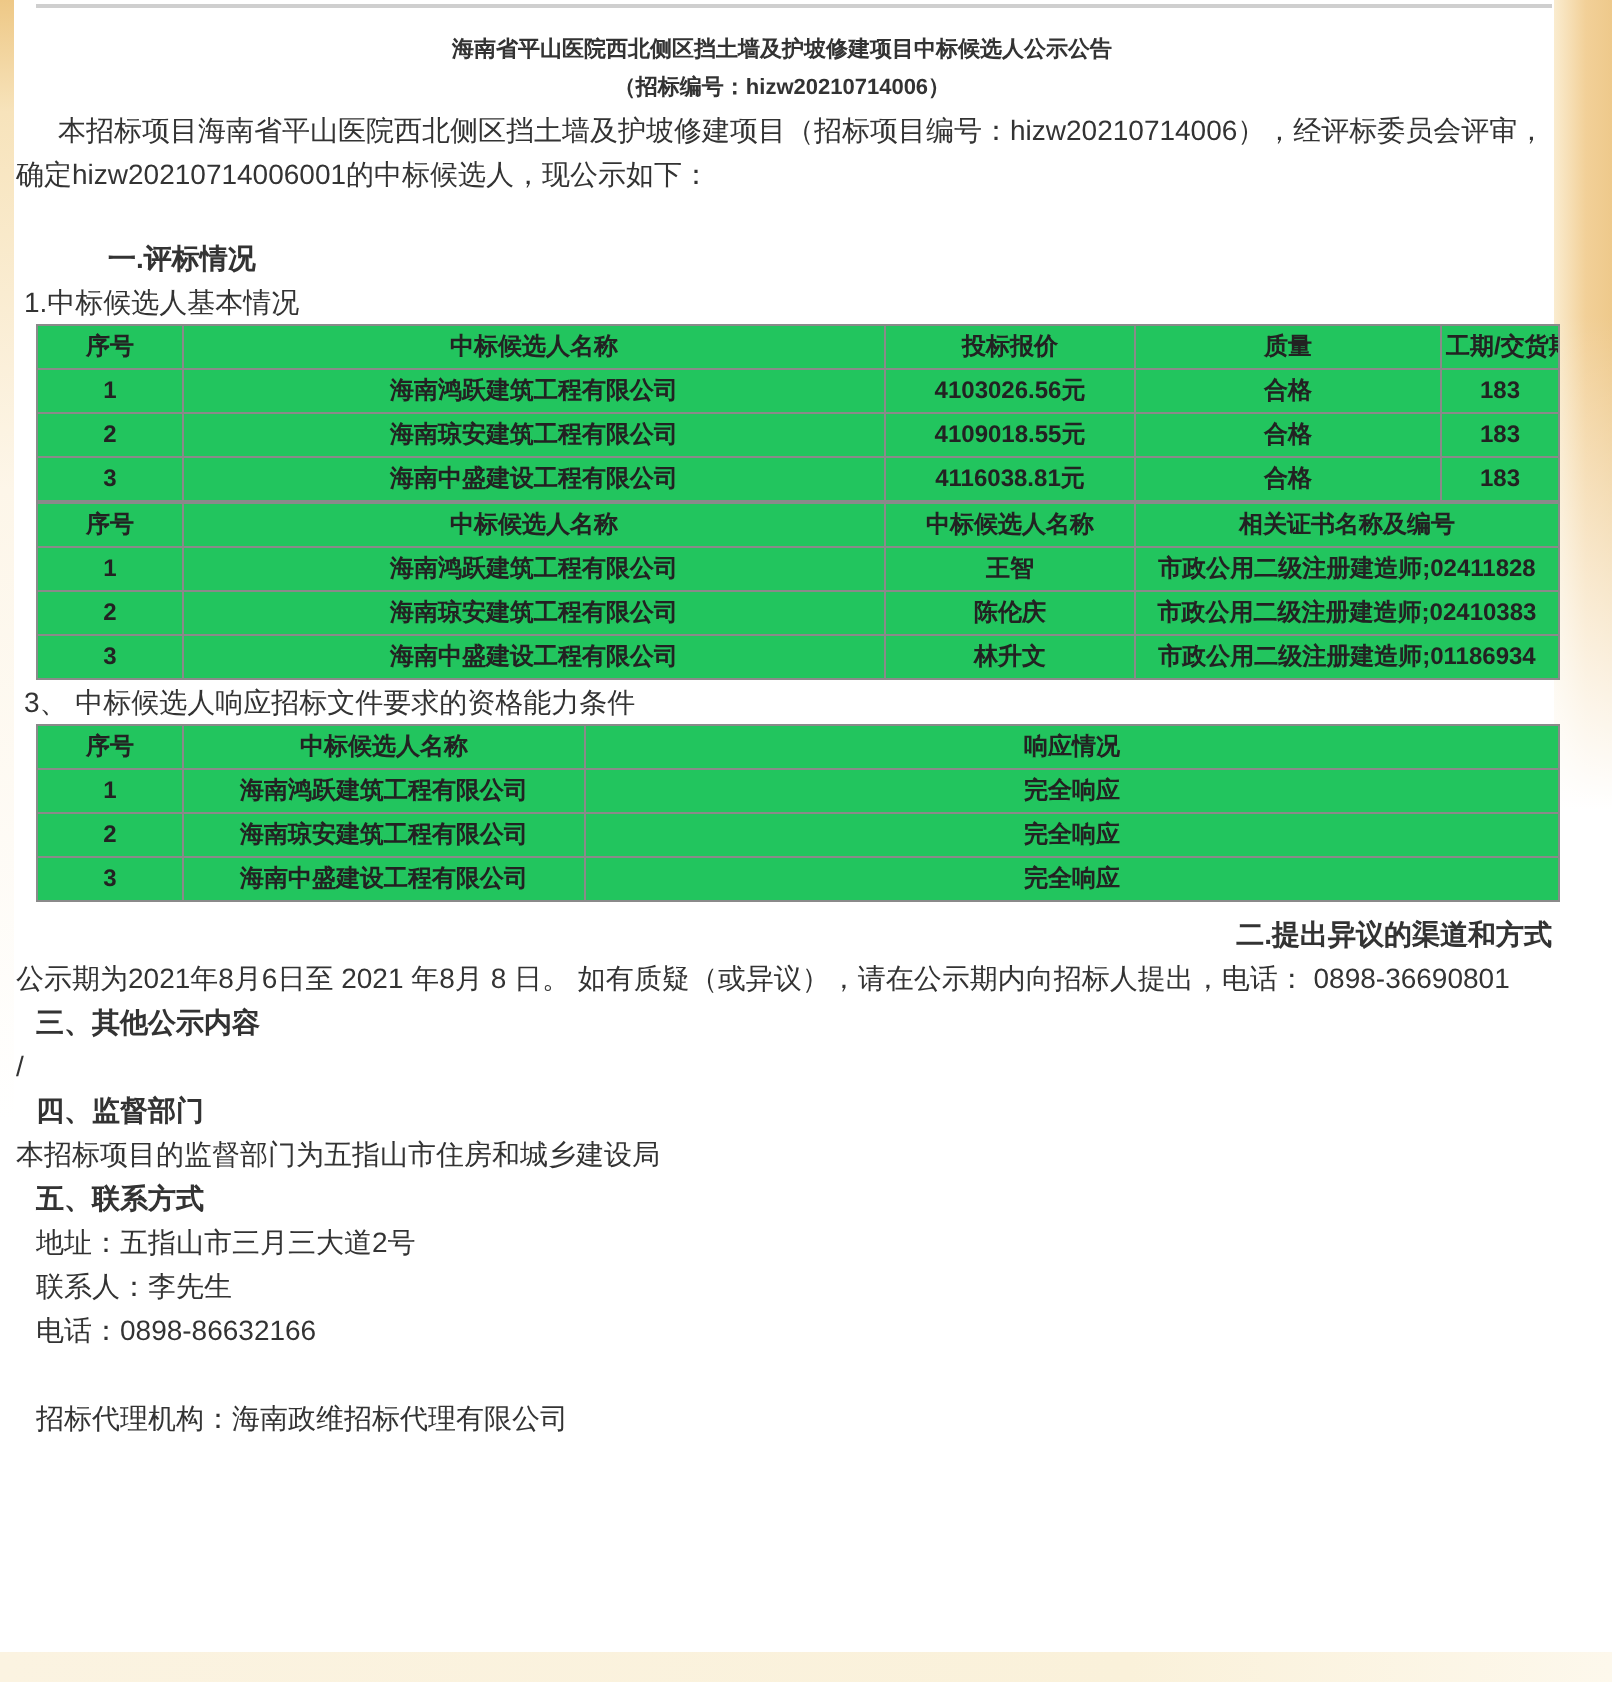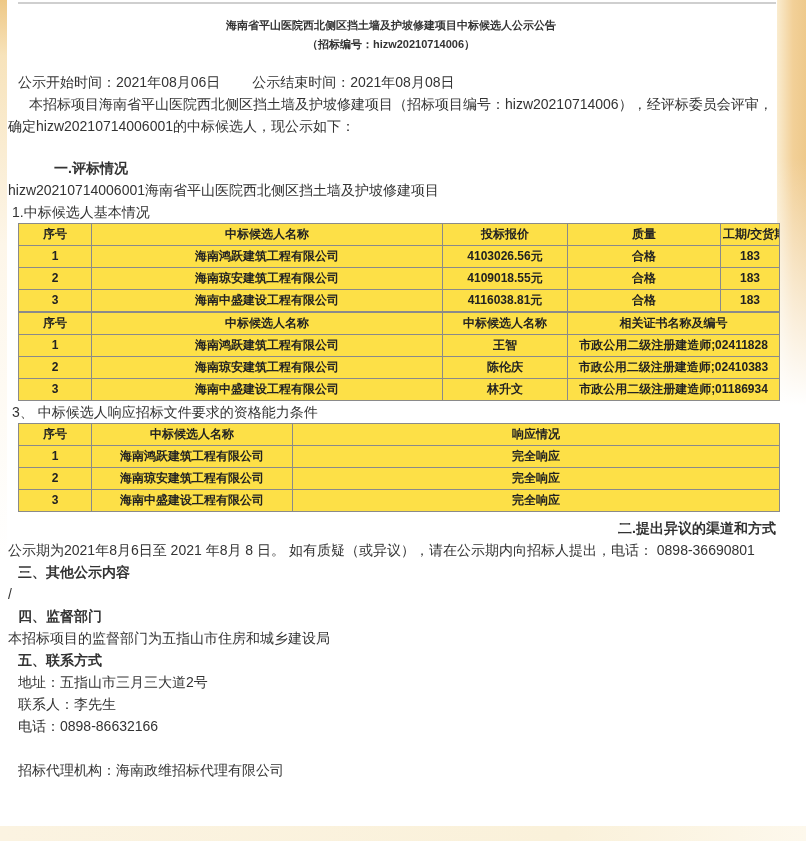--- a/index.html
+++ b/index.html
@@ -37,21 +37,21 @@
   .para{margin-left:2px;text-indent:21px;}
   .h-bold{font-weight:bold;margin-left:12px;}
   .mt{margin-top:20px;margin-left:48px;}
   .mt-s{margin-top:5px;text-align:right;}
   .flush{margin-left:2px;}
   .sub{margin-left:6px;}
   .contact{margin-left:12px;}
   .spacer{height:22px;}
   table{
     border-collapse:collapse;table-layout:fixed;
-    width:762px;margin-left:12px;background:#fde047;
+    width:762px;margin-left:12px;background:#22c55e;
   }
   th,td{
     border:1px solid #8a8a8a;text-align:center;vertical-align:middle;
     font-weight:bold;font-size:12px;color:#222;
     padding:3px 2px;line-height:15px;
     overflow:hidden;white-space:nowrap;
   }
   .t1 th:nth-child(1),.t1 td:nth-child(1){width:68px;}
   .t1 th:nth-child(2),.t1 td:nth-child(2){width:346px;}
   .t1 th:nth-child(3),.t1 td:nth-child(3){width:120px;}
@@ -70,29 +70,24 @@
 <div class="right-band"></div>
 <div class="bottom-band"></div>
 
 <div class="content">
 
   <h1>
     <span>海南省平山医院西北侧区挡土墙及护坡修建项目中标候选人公示公告</span><br>
     <span>（招标编号：hizw20210714006）</span>
   </h1>
 
-  <p class="times">
-    <span>公示开始时间：2021年08月06日</span>
-    <span class="end">公示结束时间：2021年08月08日</span>
-  </p>
 
   <p class="para">本招标项目海南省平山医院西北侧区挡土墙及护坡修建项目（招标项目编号：hizw20210714006），经评标委员会评审，确定hizw20210714006001的中标候选人，现公示如下：</p>
 
   <p class="h-bold mt">一.评标情况</p>
-  <p class="flush">hizw20210714006001海南省平山医院西北侧区挡土墙及护坡修建项目</p>
   <p class="sub">1.中标候选人基本情况</p>
   <table class="t1">
       <thead>
         <tr>
           <th>序号</th>
           <th>中标候选人名称</th>
           <th>投标报价</th>
           <th>质量</th>
           <th>工期/交货期</th>
         </tr>

